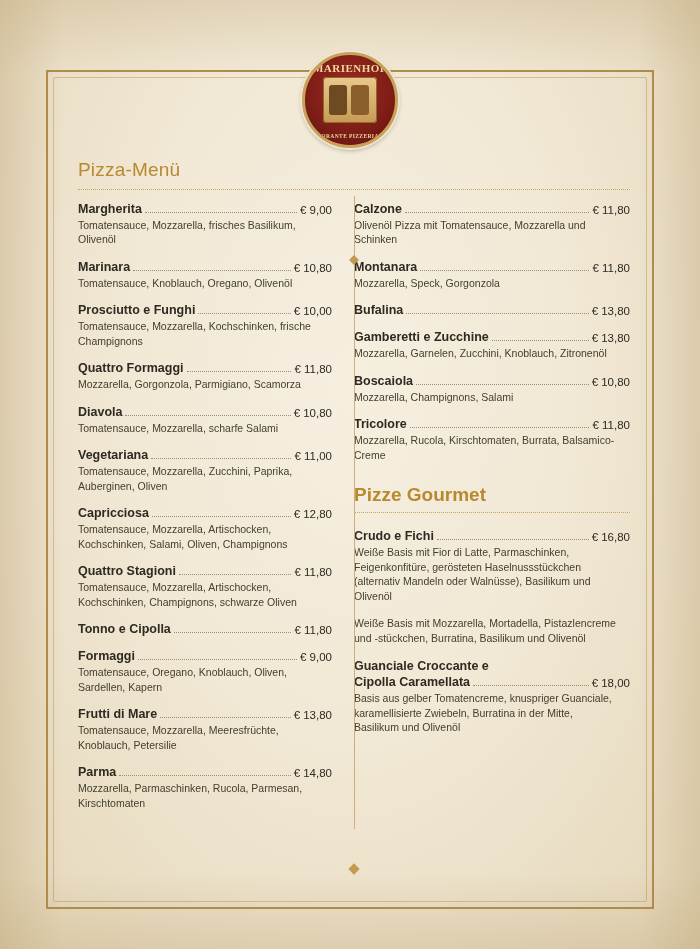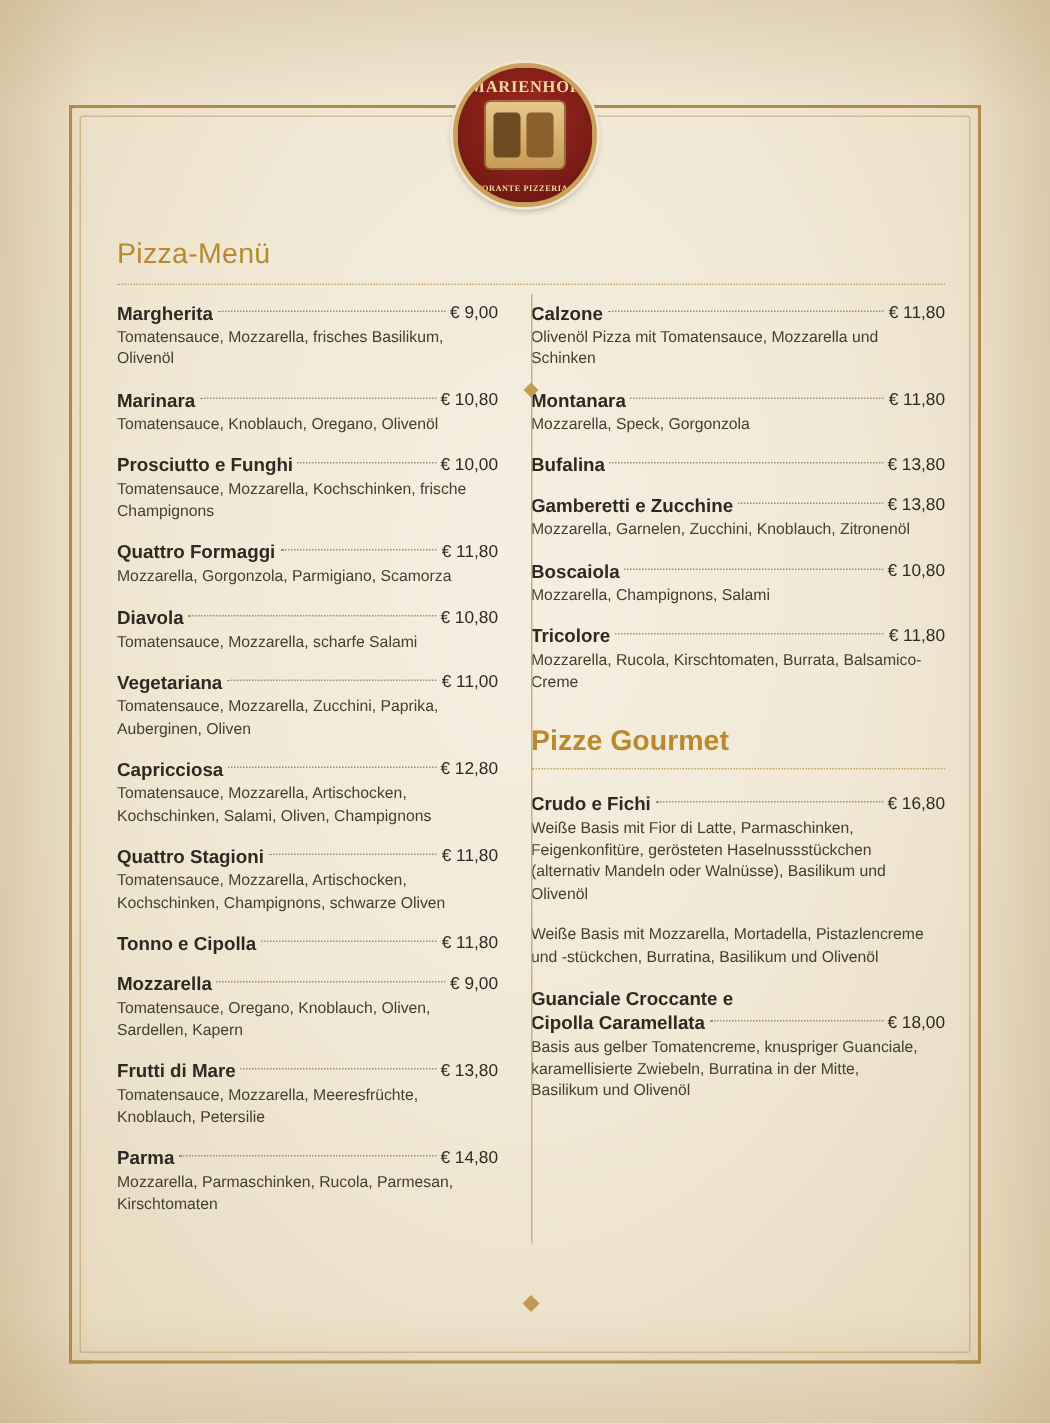--- a/index.html
+++ b/index.html
@@ -44,21 +44,21 @@
     border:2px solid #b08b4a;
   }
   .corner.tl { left:-2px; top:-2px; border-right:none; border-bottom:none; }
   .corner.tr { right:-2px; top:-2px; border-left:none; border-bottom:none; }
   .corner.bl { left:-2px; bottom:-2px; border-right:none; border-top:none; }
   .corner.br { right:-2px; bottom:-2px; border-left:none; border-top:none; }
 
   
   .logo {
     position:absolute;
-    left:50%; top:42px; transform:translateX(-50%);
+    left:50%; top:52px; transform:translateX(-50%);
     width:96px; height:96px; border-radius:50%;
     background:radial-gradient(circle at 50% 38%, #9e2a20 0%, #7d1d16 60%, #5e130e 100%);
     border:3px solid #c9a15a;
     box-shadow:0 0 0 2px #efe6d2, 0 2px 5px rgba(0,0,0,.35);
     z-index:5;
     overflow:hidden;
   }
   .logo .ring-top, .logo .ring-bot {
     position:absolute; left:0; right:0; text-align:center;
     color:#f0d9a0; font-size:8px; letter-spacing:1px; font-weight:bold;
@@ -112,21 +112,21 @@
   }
   .diamond {
     position:absolute; left:50%; transform:translate(-50%,-50%) rotate(45deg);
     width:7px; height:7px; background:#c29a52;
   }
   .diamond.top { top:58px; }
 
   .item { margin-bottom:13px; }
   .item-head {
     display:flex;
-    align-items:center;
+    align-items:flex-end;
     width:100%;
   }
   .item-name {
     font-weight:bold;
     font-size:12.5px;
     color:#2d2a22;
     white-space:nowrap;
     font-family:"Liberation Sans", sans-serif;
   }
   .dots {
@@ -264,21 +264,21 @@
           </div>
           <div class="item">
             <div class="item-head">
               <span class="item-name">Tonno e Cipolla</span>
               <span class="dots"></span>
               <span class="item-price">€ 11,80</span>
             </div>
           </div>
           <div class="item">
             <div class="item-head">
-              <span class="item-name">Mozzarella</span>
+              <span class="item-name">Formaggi</span>
               <span class="dots"></span>
               <span class="item-price">€ 9,00</span>
             </div>
             <div class="item-desc">Tomatensauce, Oregano, Knoblauch, Oliven, Sardellen, Kapern</div>
           </div>
           <div class="item">
             <div class="item-head">
               <span class="item-name">Frutti di Mare</span>
               <span class="dots"></span>
               <span class="item-price">€ 13,80</span>

